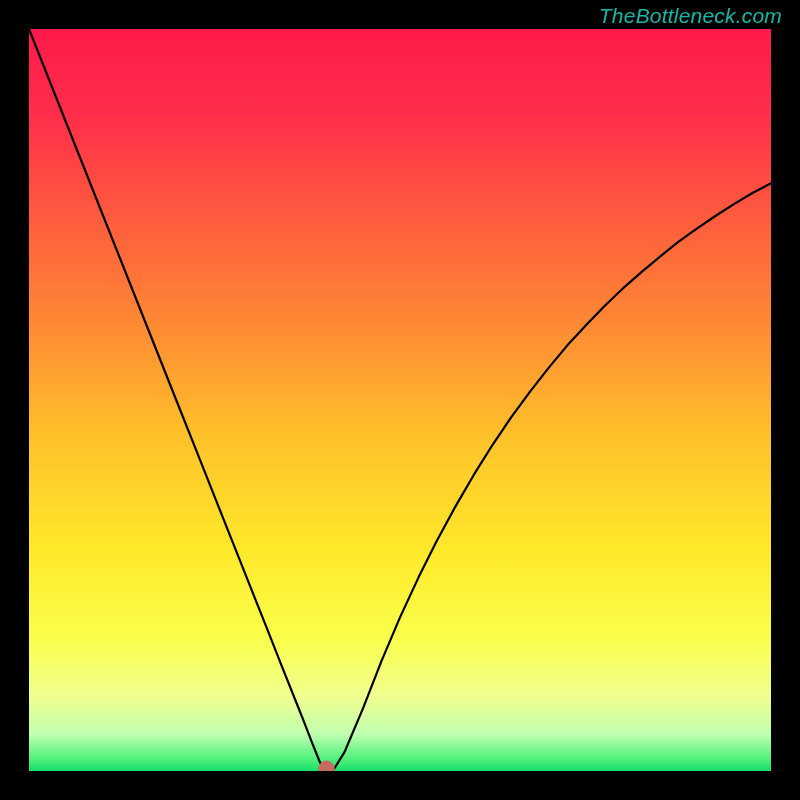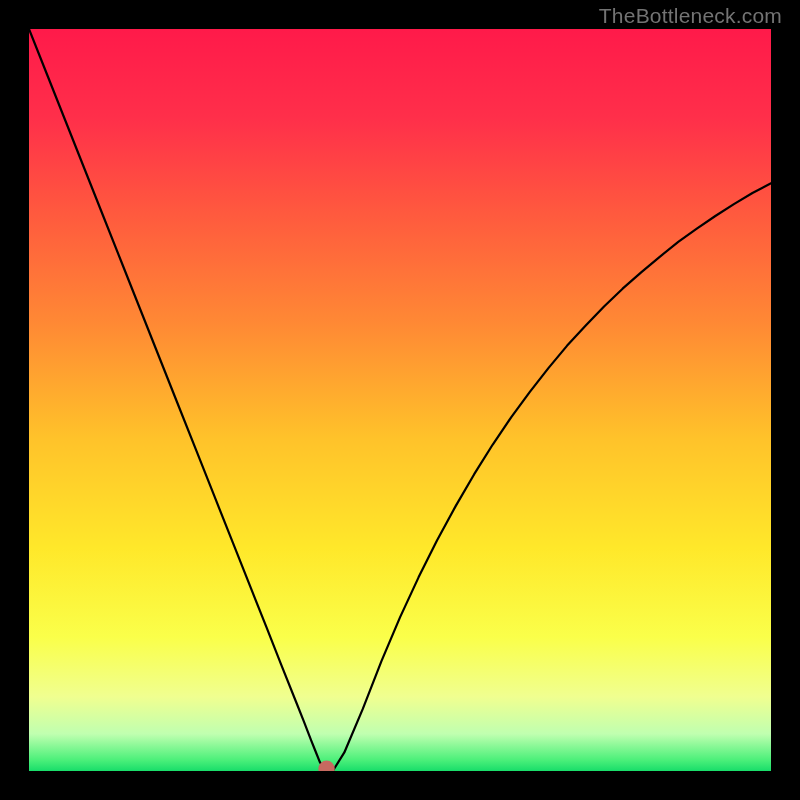--- a/index.html
+++ b/index.html
@@ -14,26 +14,27 @@
   .frame {
     position: relative;
     width: 800px;
     height: 800px;
     background: #000;
   }
   .watermark {
     position: absolute;
     top: 4px;
     right: 18px;
-    color: #737373;
+    color: #14b8a6;
     font-size: 21px;
     font-weight: 500;
     letter-spacing: 0.2px;
     z-index: 10;
     user-select: none;
+    font-style: italic;
   }
   .plot {
     position: absolute;
     left: 29px;
     top: 29px;
     width: 742px;
     height: 742px;
   }
   svg { display: block; }
 </style>

